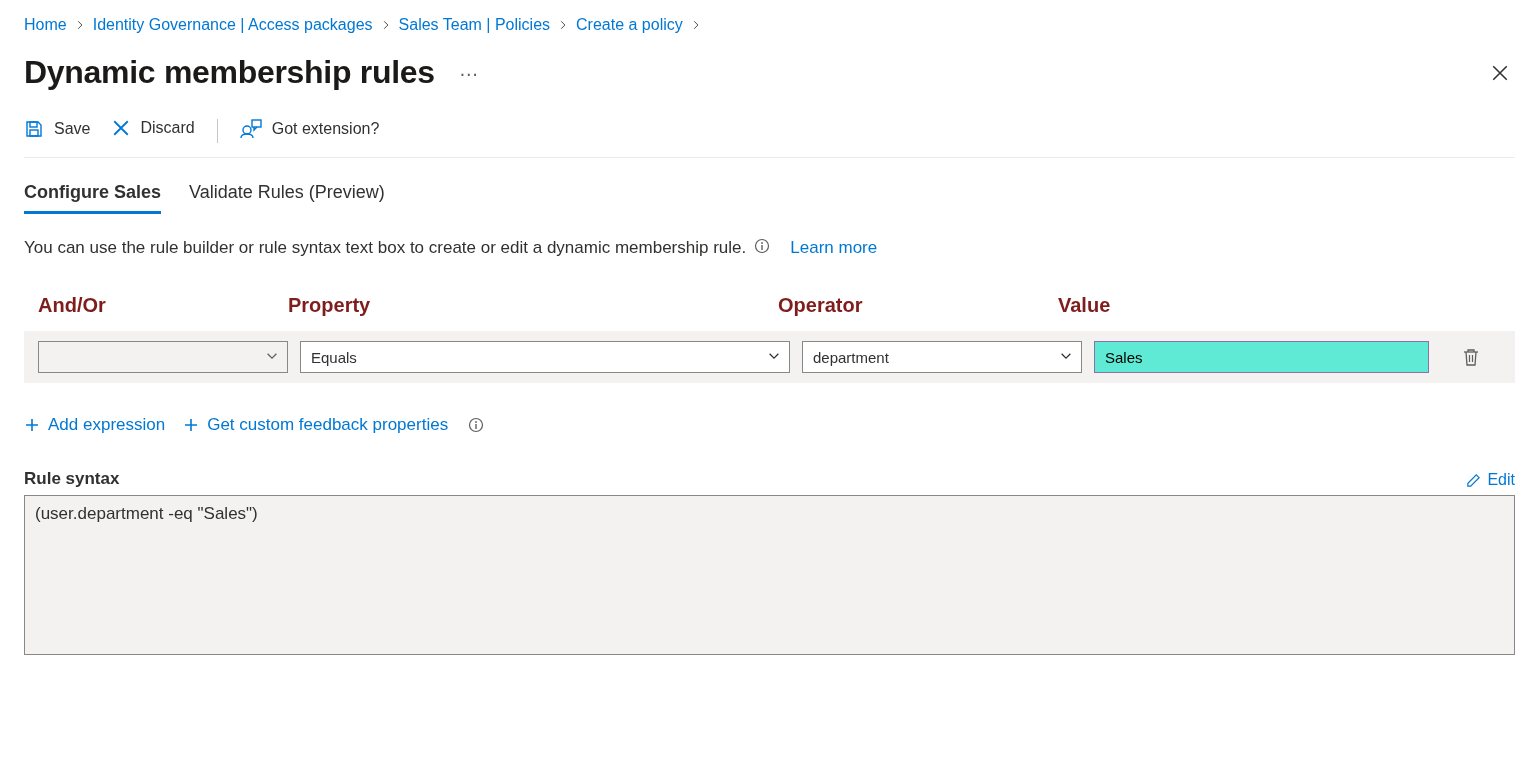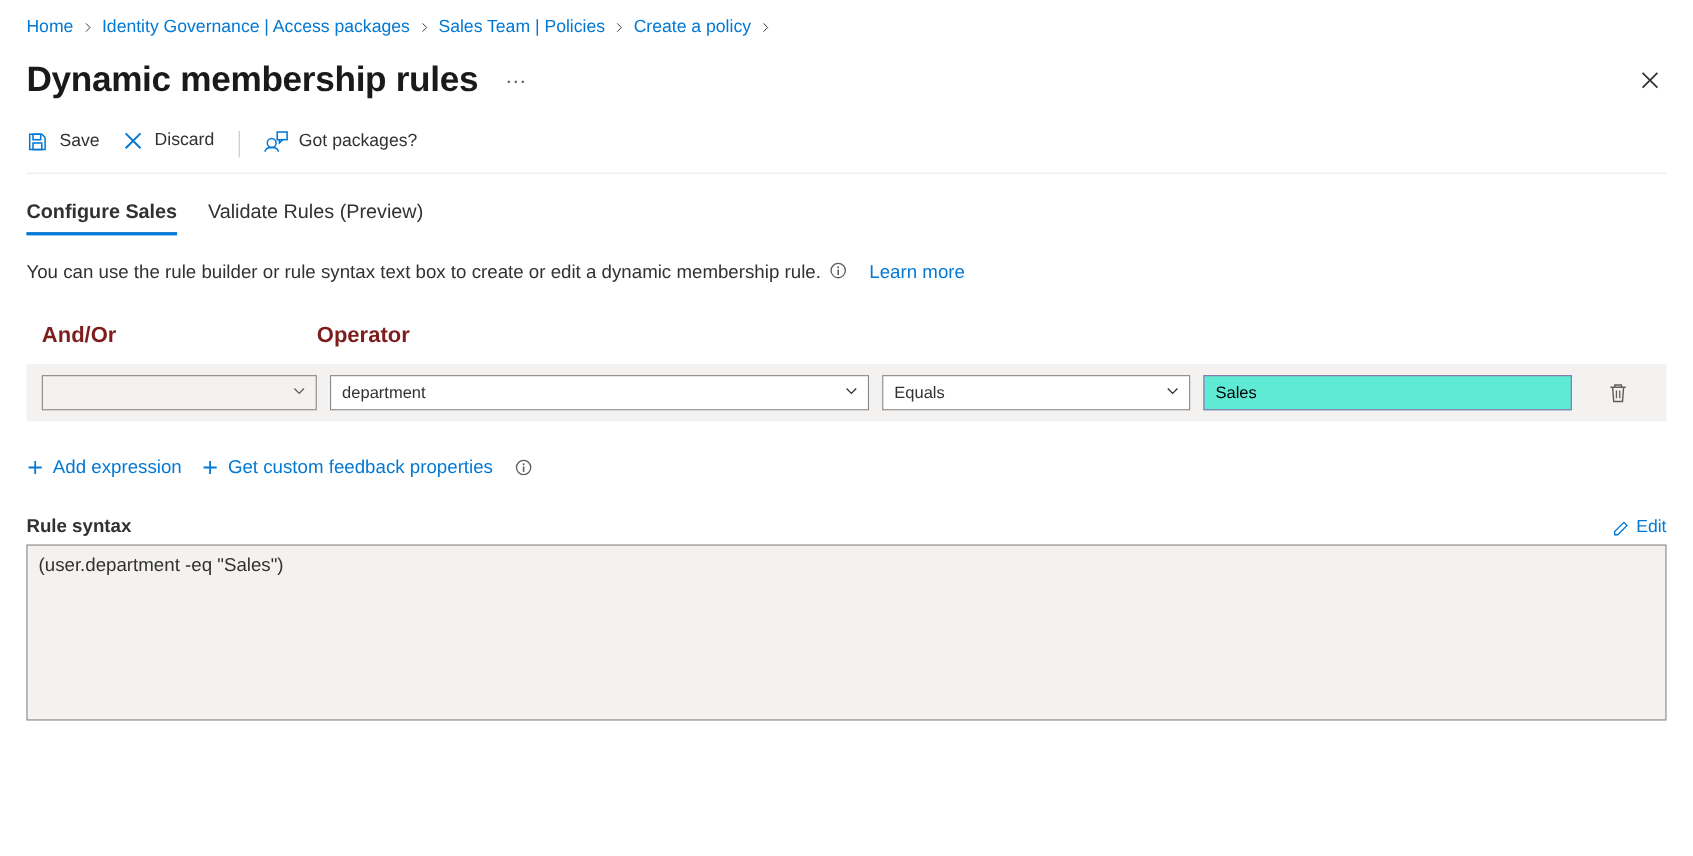--- a/index.html
+++ b/index.html
@@ -109,21 +109,21 @@
     <span>Discard</span>
   </div>
   <div class="toolbar-sep"></div>
   <div class="tool-btn">
     <svg width="22" height="20" viewBox="0 0 22 20" fill="none">
         <circle cx="7" cy="11" r="4" stroke="#0078d4" stroke-width="1.4"></circle>
         <path d="M1 19 C1 16 4 15 7 15 C10 15 13 16 13 19" stroke="#0078d4" stroke-width="1.4" fill="none"></path>
         <rect x="12" y="1" width="9" height="7" stroke="#0078d4" stroke-width="1.4" fill="none"></rect>
         <path d="M14 8 L14 11 L17 8" stroke="#0078d4" stroke-width="1.4" fill="none"></path>
       </svg>
-    <span>Got packages?</span>
+    <span>Got extension?</span>
   </div>
 </div>
 
 
 <div class="tabs">
   <div class="tab active">Configure Sales</div>
   <div class="tab">Validate Rules (Preview)</div>
 </div>
 
 
@@ -136,38 +136,40 @@
         <rect x="7.3" y="7" width="1.4" height="5" fill="#605e5c"></rect>
       </svg>
   </span>
   <a class="link">Learn more</a>
 </div>
 
 
 <div class="rule-table">
   <div class="rule-head">
     <div>And/Or</div>
+    <div>Property</div>
     <div>Operator</div>
+    <div>Value</div>
     <div></div>
   </div>
   <div class="rule-row">
     <div class="select disabled">
       <span></span>
       <span class="chev-dn"><svg width="14" height="14" viewBox="0 0 16 16">
             <path d="M3 6 L8 11 L13 6" stroke="#605e5c" stroke-width="1.4" fill="none"></path>
           </svg></span>
     </div>
     <div class="select">
-      <span>department</span>
+      <span>Equals</span>
       <span class="chev-dn"><svg width="14" height="14" viewBox="0 0 16 16">
             <path d="M3 6 L8 11 L13 6" stroke="#323130" stroke-width="1.4" fill="none"></path>
           </svg></span>
     </div>
     <div class="select">
-      <span>Equals</span>
+      <span>department</span>
       <span class="chev-dn"><svg width="14" height="14" viewBox="0 0 16 16">
             <path d="M3 6 L8 11 L13 6" stroke="#323130" stroke-width="1.4" fill="none"></path>
           </svg></span>
     </div>
     <input class="text-input" value="Sales" style="">
     <div class="del-btn">
       <svg width="18" height="20" viewBox="0 0 18 20" fill="none">
           <path d="M2 5 H16" stroke="#605e5c" stroke-width="1.3"></path>
           <path d="M6 5 V3 H12 V5" stroke="#605e5c" stroke-width="1.3" fill="none"></path>
           <path d="M4 5 L5 18 H13 L14 5" stroke="#605e5c" stroke-width="1.3" fill="none"></path>

